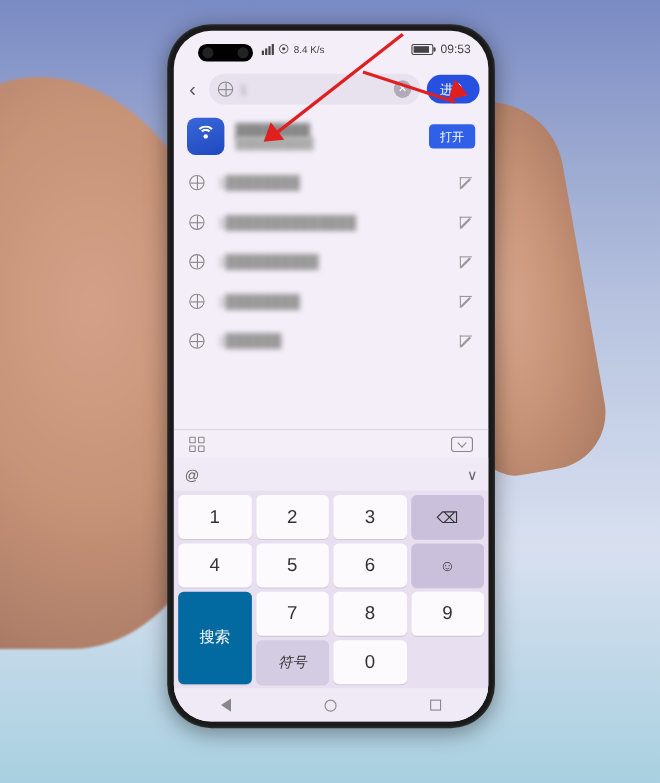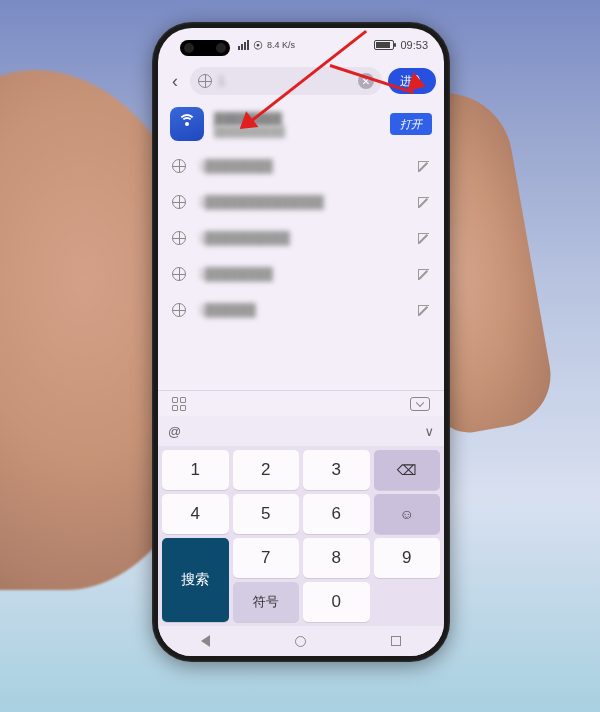--- a/index.html
+++ b/index.html
@@ -106,21 +106,21 @@
   .wifi-arc { width:20px; height:20px; position:relative; }
   .wifi-arc span { position:absolute; border: 2px solid #fff; border-radius:50%; border-bottom-color:transparent; border-left-color:transparent; border-right-color:transparent; left:50%; transform: translateX(-50%) rotate(0deg);}
   .wifi-arc span:nth-child(1){width:18px;height:18px;top:0;}
   .wifi-arc span:nth-child(2){width:12px;height:12px;top:3px;}
   .wifi-arc span:nth-child(3){width:4px;height:4px;top:8px;background:#fff;border:none;border-radius:50%;}
   .sugg-text-col { flex:1; }
   .sugg-title { font-size:12px; color:#888; filter: blur(2.5px); }
   .sugg-sub { font-size:10px; color:#aaa; filter: blur(2.5px); }
   .open-btn {
     height:22px; padding: 5px 10px; background:#3060e8; color:#fff;
-    border-radius:4px; font-size:11px; display:flex; align-items:center;font-style:italic;
+    border-radius:4px; font-size:11px; display:flex; align-items:center;
   }
   .hist-list { flex:1; }
   .hist-item {
     height: 36px; display:flex; align-items:center; padding: 0 14px; gap: 12px;
   }
   .hist-text { flex:1; font-size:12px; color:#999; filter: blur(2.5px); }
   .arrow-nw { width:14px; height:14px; color:#999; position:relative; }
   .arrow-nw::before {
     content:""; position:absolute; width:10px; height:10px;
     border-top:1.5px solid #999; border-left:1.5px solid #999;
@@ -150,23 +150,23 @@
     grid-template-columns: repeat(4, 1fr);
     grid-template-rows: repeat(4, 40px);
     gap: 4px;
   }
   .key {
     background: #fdfafe; border-radius: 5px;
     display:flex; align-items:center; justify-content:center;
     font-size: 17px; color:#333;
     box-shadow: 0 1px 0 rgba(0,0,0,0.1);
   }
-  .key.fn { background:#d4cce2; font-size:13px; }
+  .key.fn { background:#d4cce2; font-size:13px;font-style:italic; }
   .key.fn-right { background:#cac0dc; font-size:14px; }
-  .key.search { background:#0c4a6e; color:#fff; font-size:14px; }
+  .key.search { background:#0369a1; color:#fff; font-size:14px; }
   .nav-bar {
     height: 30px; display:flex; align-items:center; justify-content:space-around;
     background:#f0eaf6;
   }
   .nav-tri { width:0;height:0;border-top:6px solid transparent;border-bottom:6px solid transparent;border-right:9px solid #888;}
   .nav-circ { width:11px;height:11px;border:1.5px solid #888;border-radius:50%;}
   .nav-sq { width:10px;height:10px;border:1.5px solid #888;}
   
   .anno { position:absolute; pointer-events:none; }
   .arrow-line {

